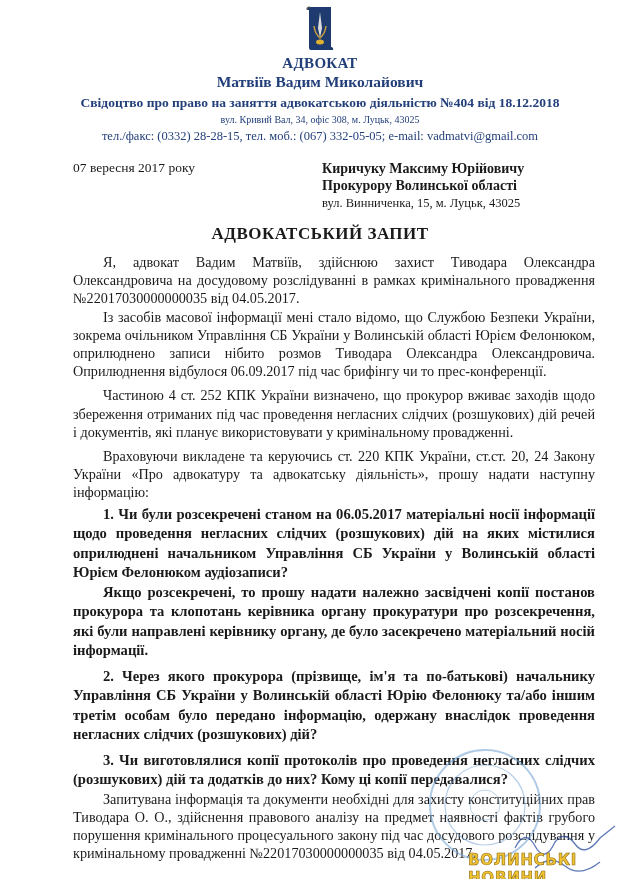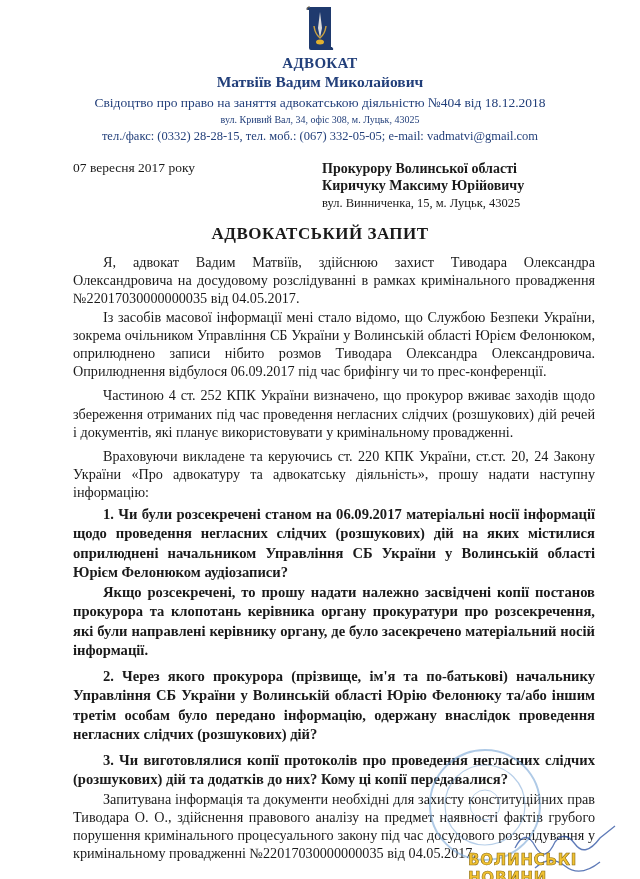--- a/index.html
+++ b/index.html
@@ -6,21 +6,21 @@
   body {
     width: 640px; height: 879px; overflow: hidden; background: #ffffff;
     font-family: "Liberation Serif", "DejaVu Serif", serif; color: #1a1a1a;
     position: relative;
   }
   .page { position: absolute; left: 0; top: 0; width: 640px; height: 879px; }
   .header { position: absolute; left: 0; top: 0; width: 640px; text-align: center; }
   .logo { position: absolute; left: 305px; top: 4px; width: 30px; height: 48px; }
   .hdr-title { position: absolute; left: 0; top: 55px; width: 640px; text-align: center; color: #223f7a; font-weight: bold; font-size: 15px; letter-spacing: 0.3px; }
   .hdr-name { position: absolute; left: 0; top: 73px; width: 640px; text-align: center; color: #223f7a; font-weight: bold; font-size: 15.5px; }
-  .hdr-cert { position: absolute; left: 0; top: 95px; width: 640px; text-align: center; color: #223f7a; font-weight: normal; font-size: 13.5px; }
+  .hdr-cert { position: absolute; left: 0; top: 95px; width: 640px; text-align: center; color: #223f7a; font-weight: bold; font-size: 13.5px; }
   .hdr-addr { position: absolute; left: 0; top: 114px; width: 640px; text-align: center; color: #223f7a; font-size: 10px; }
   .hdr-tel { position: absolute; left: 0; top: 129px; width: 640px; color: #223f7a; font-size: 12.5px; }
 
   .date { position: absolute; left: 73px; top: 160px; font-size: 13.5px; }
   .recipient { position: absolute; left: 322px; top: 160px; }
   .rec-line { font-weight: bold; font-size: 14px; line-height: 17px; }
   .rec-addr { font-size: 12.5px; line-height: 18px; }
 
   .doc-title { position: absolute; left: 0; top: 224px; width: 640px; text-align: center; font-weight: bold; font-size: 17px; letter-spacing: 0.5px; }
 
@@ -52,33 +52,33 @@
     <div class="hdr-title">АДВОКАТ</div>
     <div class="hdr-name">Матвіїв Вадим Миколайович</div>
     <div class="hdr-cert">Свідоцтво про право на заняття адвокатською діяльністю №404 від 18.12.2018</div>
     <div class="hdr-addr">вул. Кривий Вал, 34, офіс 308, м. Луцьк, 43025</div>
     <div class="hdr-tel">тел./факс: (0332) 28-28-15, тел. моб.: (067) 332-05-05; e-mail: vadmatvi@gmail.com</div>
   </div>
 
   <div class="date">07 вересня 2017 року</div>
 
   <div class="recipient">
+    <div class="rec-line">Киричуку Максиму Юрійовичу</div>
     <div class="rec-line">Прокурору Волинської області</div>
-    <div class="rec-line">Киричуку Максиму Юрійовичу</div>
     <div class="rec-addr">вул. Винниченка, 15, м. Луцьк, 43025</div>
   </div>
 
   <div class="doc-title">АДВОКАТСЬКИЙ ЗАПИТ</div>
 
   <div class="body">
     <p>Я, адвокат Вадим Матвіїв, здійснюю захист Тиводара Олександра Олександровича на досудовому розслідуванні в рамках кримінального провадження №22017030000000035 від 04.05.2017.</p>
     <p>Із засобів масової інформації мені стало відомо, що Службою Безпеки України, зокрема очільником Управління СБ України у Волинській області Юрієм Фелонюком, оприлюднено записи нібито розмов Тиводара Олександра Олександровича. Оприлюднення відбулося 06.09.2017 під час брифінгу чи то прес-конференції.</p>
     <p class="gap">Частиною 4 ст. 252 КПК України визначено, що прокурор вживає заходів щодо збереження отриманих під час проведення негласних слідчих (розшукових) дій речей і документів, які планує використовувати у кримінальному провадженні.</p>
     <p class="gap">Враховуючи викладене та керуючись ст. 220 КПК України, ст.ст. 20, 24 Закону України «Про адвокатуру та адвокатську діяльність», прошу надати наступну інформацію:</p>
-    <p class="bold first">1. Чи були розсекречені станом на 06.09.2017 матеріальні носії інформації щодо проведення негласних слідчих (розшукових) дій на яких містилися оприлюднені начальником Управління СБ України у Волинській області Юрієм Фелонюком аудіозаписи?</p>
+    <p class="bold first">1. Чи були розсекречені станом на 06.05.2017 матеріальні носії інформації щодо проведення негласних слідчих (розшукових) дій на яких містилися оприлюднені начальником Управління СБ України у Волинській області Юрієм Фелонюком аудіозаписи?</p>
     <p class="bold">Якщо розсекречені, то прошу надати належно засвідчені копії постанов прокурора та клопотань керівника органу прокуратури про розсекречення, які були направлені керівнику органу, де було засекречено матеріальний носій інформації.</p>
     <p class="bold gap">2. Через якого прокурора (прізвище, ім'я та по-батькові) начальнику Управління СБ України у Волинській області Юрію Фелонюку та/або іншим третім особам було передано інформацію, одержану внаслідок проведення негласних слідчих (розшукових) дій?</p>
     <p class="bold gap">3. Чи виготовлялися копії протоколів про проведення негласних слідчих (розшукових) дій та додатків до них? Кому ці копії передавалися?</p>
     <p>Запитувана інформація та документи необхідні для захисту конституційних прав Тиводара О. О., здійснення правового аналізу на предмет наявності фактів грубого порушення кримінального процесуального закону під час досудового розслідування у кримінальному провадженні №22017030000000035 від 04.05.2017.</p>
   </div>
 
   <svg class="stamp" viewBox="0 0 120 120">
     <circle cx="60" cy="60" r="55" fill="none" stroke="#7aa6d6" stroke-width="2" opacity="0.6"></circle>
     <circle cx="60" cy="60" r="40" fill="none" stroke="#7aa6d6" stroke-width="1.2" opacity="0.55"></circle>
     <circle cx="60" cy="60" r="15" fill="none" stroke="#7aa6d6" stroke-width="1" opacity="0.5"></circle>

